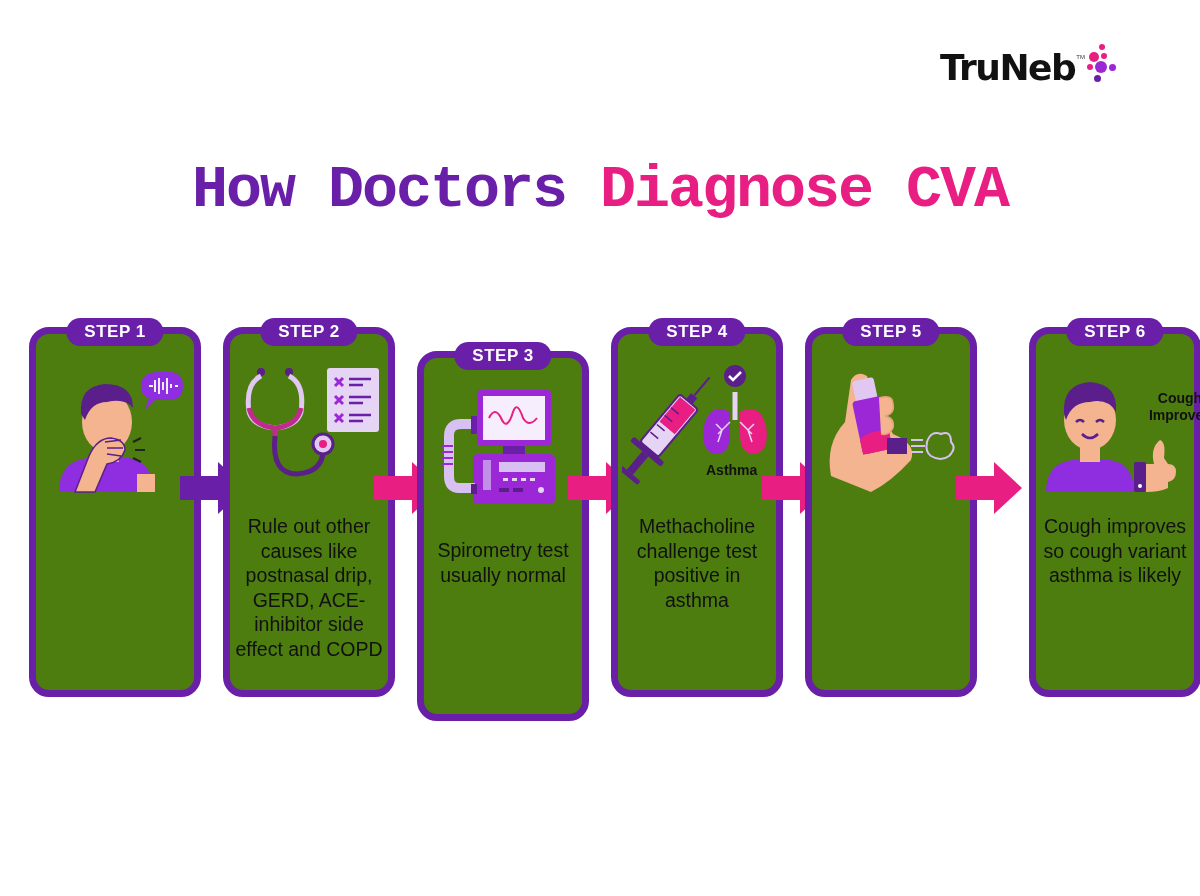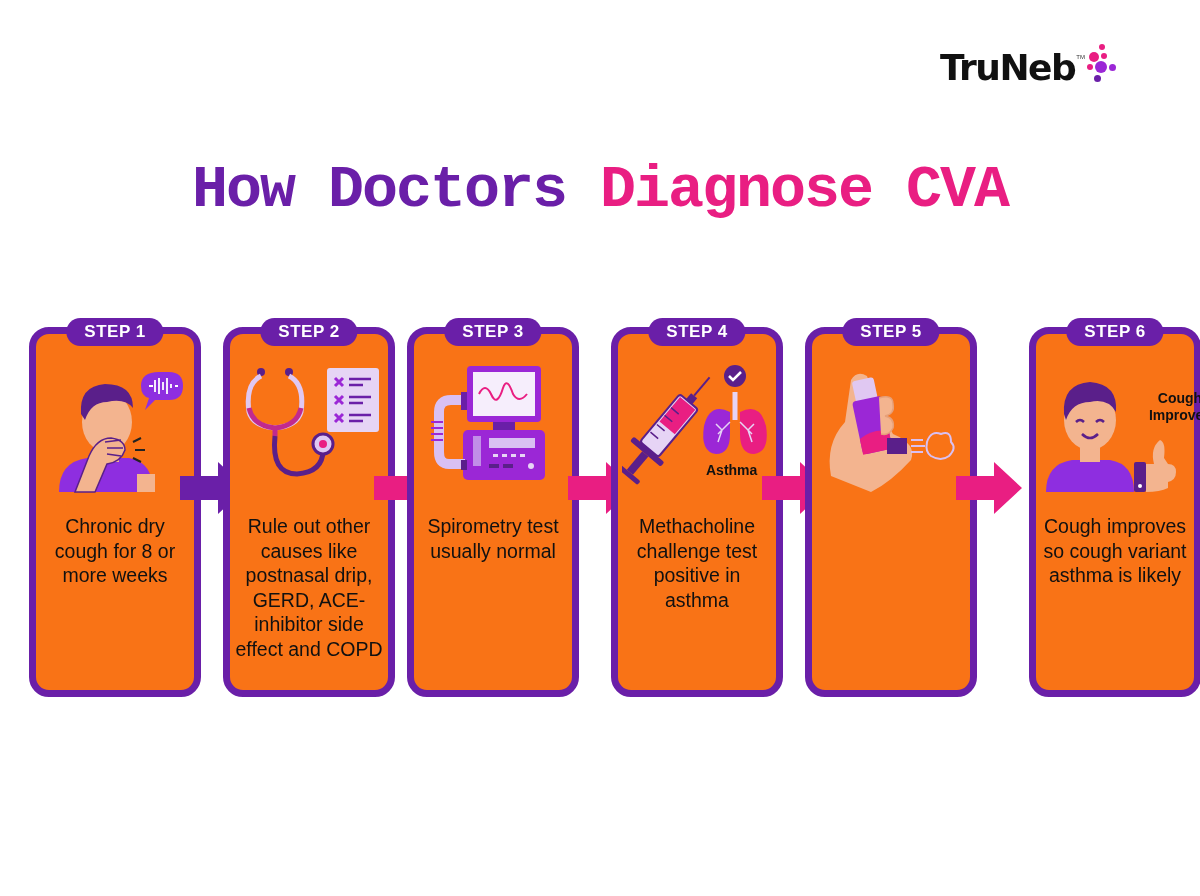--- a/index.html
+++ b/index.html
@@ -9,21 +9,21 @@
   .logo { position: absolute; left: 940px; top: 44px; display: flex; align-items: flex-start; }
   .logo-text { font-family: "DejaVu Sans", sans-serif; font-weight: bold; font-size: 36px; color: #111; letter-spacing: -1.5px; line-height: 48px; }
   .logo-tm { font-size: 6px; color: #333; margin-left: 1px; margin-top: 10px; }
   .logo-dots { position: relative; width: 30px; height: 40px; margin-left: 2px; }
   .logo-dots span { position: absolute; border-radius: 50%; }
 
   .title { position: absolute; left: 0; width: 1200px; top: 150px; text-align: center; font-family: Liberation Mono, monospace; font-weight: bold; font-size: 60px; letter-spacing: -2px; line-height: 80px; }
   .title .t1 { color: #6a1fa8; }
   .title .t2 { color: #e91e82; }
 
-  .card { position: absolute; top: 327px; width: 172px; height: 370px; border: 7px solid #6a1fa8; border-radius: 20px; background: #f97316; }
+  .card { position: absolute; top: 327px; width: 172px; height: 370px; border: 7px solid #6a1fa8; border-radius: 20px; background: #4d7c0f; }
   .badge { position: absolute; top: -16px; left: 50%; transform: translateX(-50%); background: #6a1fa8; color: #fff; font-weight: bold; font-size: 17px; padding: 4px 18px; border-radius: 14px; white-space: nowrap; letter-spacing: 0.5px; }
   .illus { position: absolute; top: 30px; left: 0; right: 0; height: 130px; display: flex; align-items: center; justify-content: center; }
   .desc { position: absolute; top: 180px; left: 4px; right: 4px; text-align: center; font-size: 19.5px; line-height: 24.5px; color: #111; }
 
   .arrow { position: absolute; top: 462px; width: 66px; height: 52px; }
 </style>
 </head>
 <body>
 
 <div class="logo">
@@ -54,21 +54,20 @@
       <rect x="50" y="80" width="24" height="18" fill="#f3b48f"></rect>
       <ellipse cx="62" cy="58" rx="25" ry="30" fill="#f3b48f"></ellipse>
       <path d="M36 50 Q34 22 60 20 Q88 20 88 44 Q80 34 62 38 Q46 38 40 56 Z" fill="#5a1f8a"></path>
       <path d="M30 128 L44 92 Q52 74 66 74 Q80 76 80 86 Q76 98 62 100 L50 128 Z" fill="#f3b48f" stroke="#5a1f8a" stroke-width="1.5"></path>
       <path d="M60 78 L76 76 M62 84 L78 84 M62 90 L76 92" stroke="#5a1f8a" stroke-width="1.5"></path>
       <path d="M88 78 l8 -4 M90 86 l10 0 M88 94 l8 4" stroke="#222" stroke-width="2"></path>
       <path d="M96 22 Q96 8 114 8 L124 8 Q138 8 138 22 Q138 36 124 36 L110 36 L100 46 L104 34 Q96 32 96 22 Z" fill="#8e2ee0"></path>
       <path d="M104 22 h4 M110 16 v12 M114 14 v16 M118 18 v8 M122 14 v16 M126 20 v4 M130 22 h3" stroke="#fff" stroke-width="1.8"></path>
     </svg>
   </div>
-  <div class="desc">Chronic dry cough for 8 or more weeks</div>
 </div>
 
 <svg class="arrow" style="left:180px;" viewBox="0 0 66 52">
   <path d="M0 14 H38 V0 L66 26 L38 52 V38 H0 Z" fill="#6a1fa8"></path>
 </svg>
 
 <div class="card" style="left:223px;">
   <div class="badge">STEP 2</div>
   <div class="illus">
     <svg width="140" height="130" viewBox="0 0 140 130">
@@ -91,21 +90,21 @@
       <circle cx="84" cy="80" r="4" fill="#e91e82"></circle>
     </svg>
   </div>
   <div class="desc">Rule out other causes like postnasal drip, GERD, ACE-inhibitor side effect and COPD</div>
 </div>
 
 <svg class="arrow" style="left:374px;" viewBox="0 0 66 52">
   <path d="M0 14 H38 V0 L66 26 L38 52 V38 H0 Z" fill="#e91e82"></path>
 </svg>
 
-<div class="card" style="left:407px;">
+<div class="card" style="left:417px;margin-top:24px;">
   <div class="badge">STEP 3</div>
   <div class="illus">
     <svg width="140" height="130" viewBox="0 0 140 130">
       <rect x="44" y="2" width="74" height="56" rx="4" fill="#9b27d6"></rect>
       <rect x="50" y="8" width="62" height="44" fill="#f6eefc"></rect>
       <path d="M56 30 Q62 18 68 30 Q74 44 80 24 Q84 12 90 30 Q96 40 104 30" stroke="#e91e82" stroke-width="2" fill="none"></path>
       <rect x="70" y="58" width="22" height="8" fill="#6a1fa8"></rect>
       <rect x="40" y="66" width="82" height="50" rx="5" fill="#9b27d6"></rect>
       <rect x="50" y="72" width="8" height="30" fill="#c18ee8"></rect>
       <rect x="66" y="74" width="46" height="10" fill="#d9c0f2"></rect>

